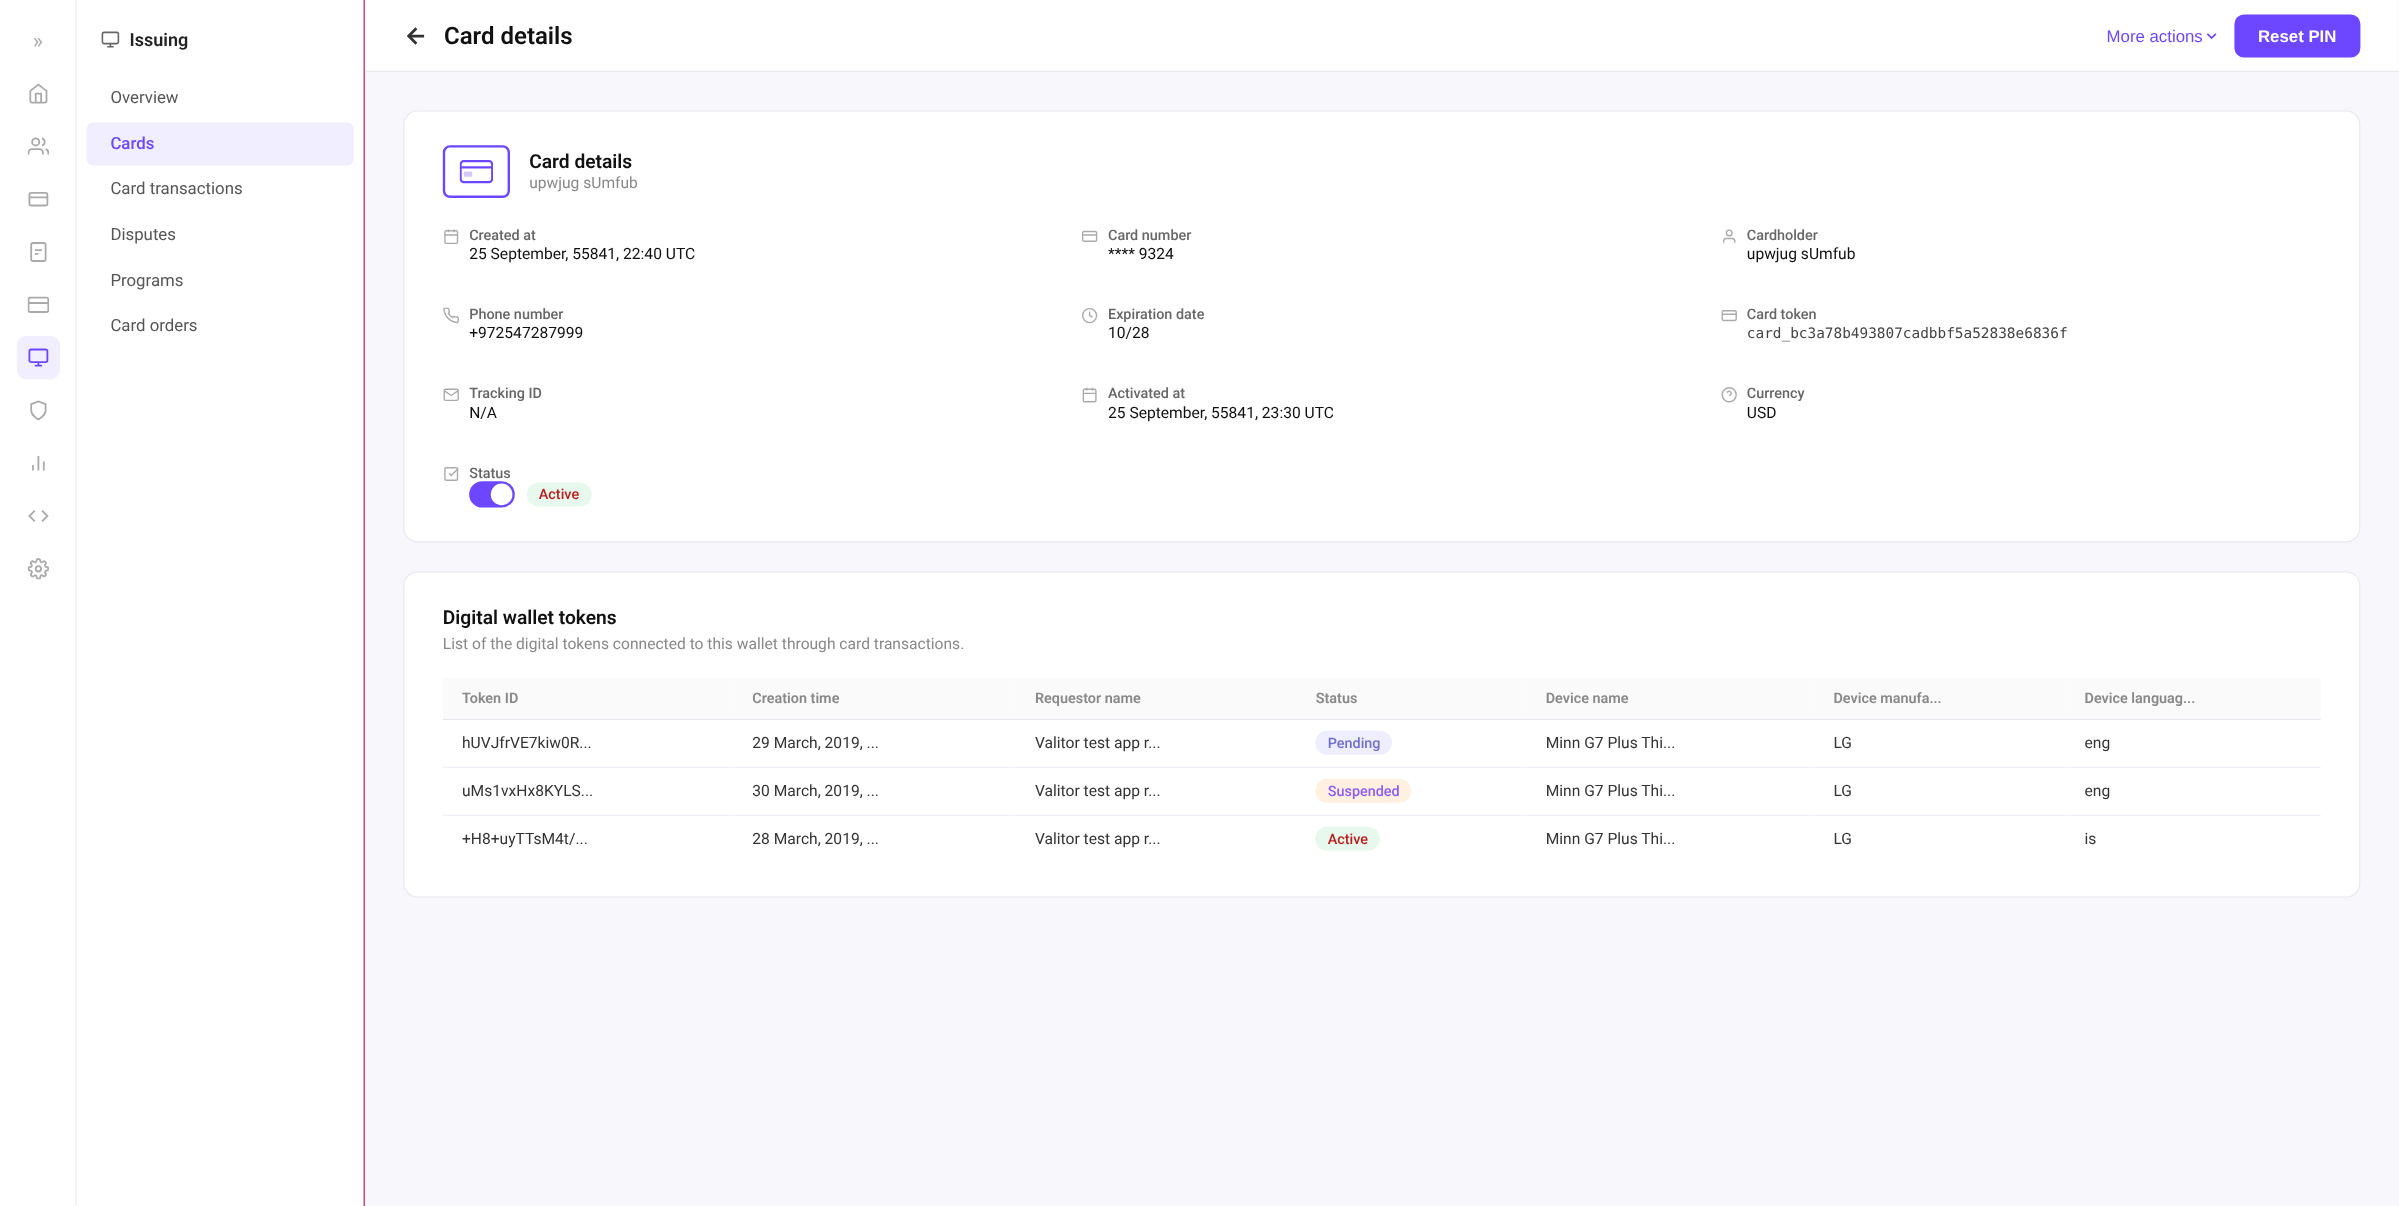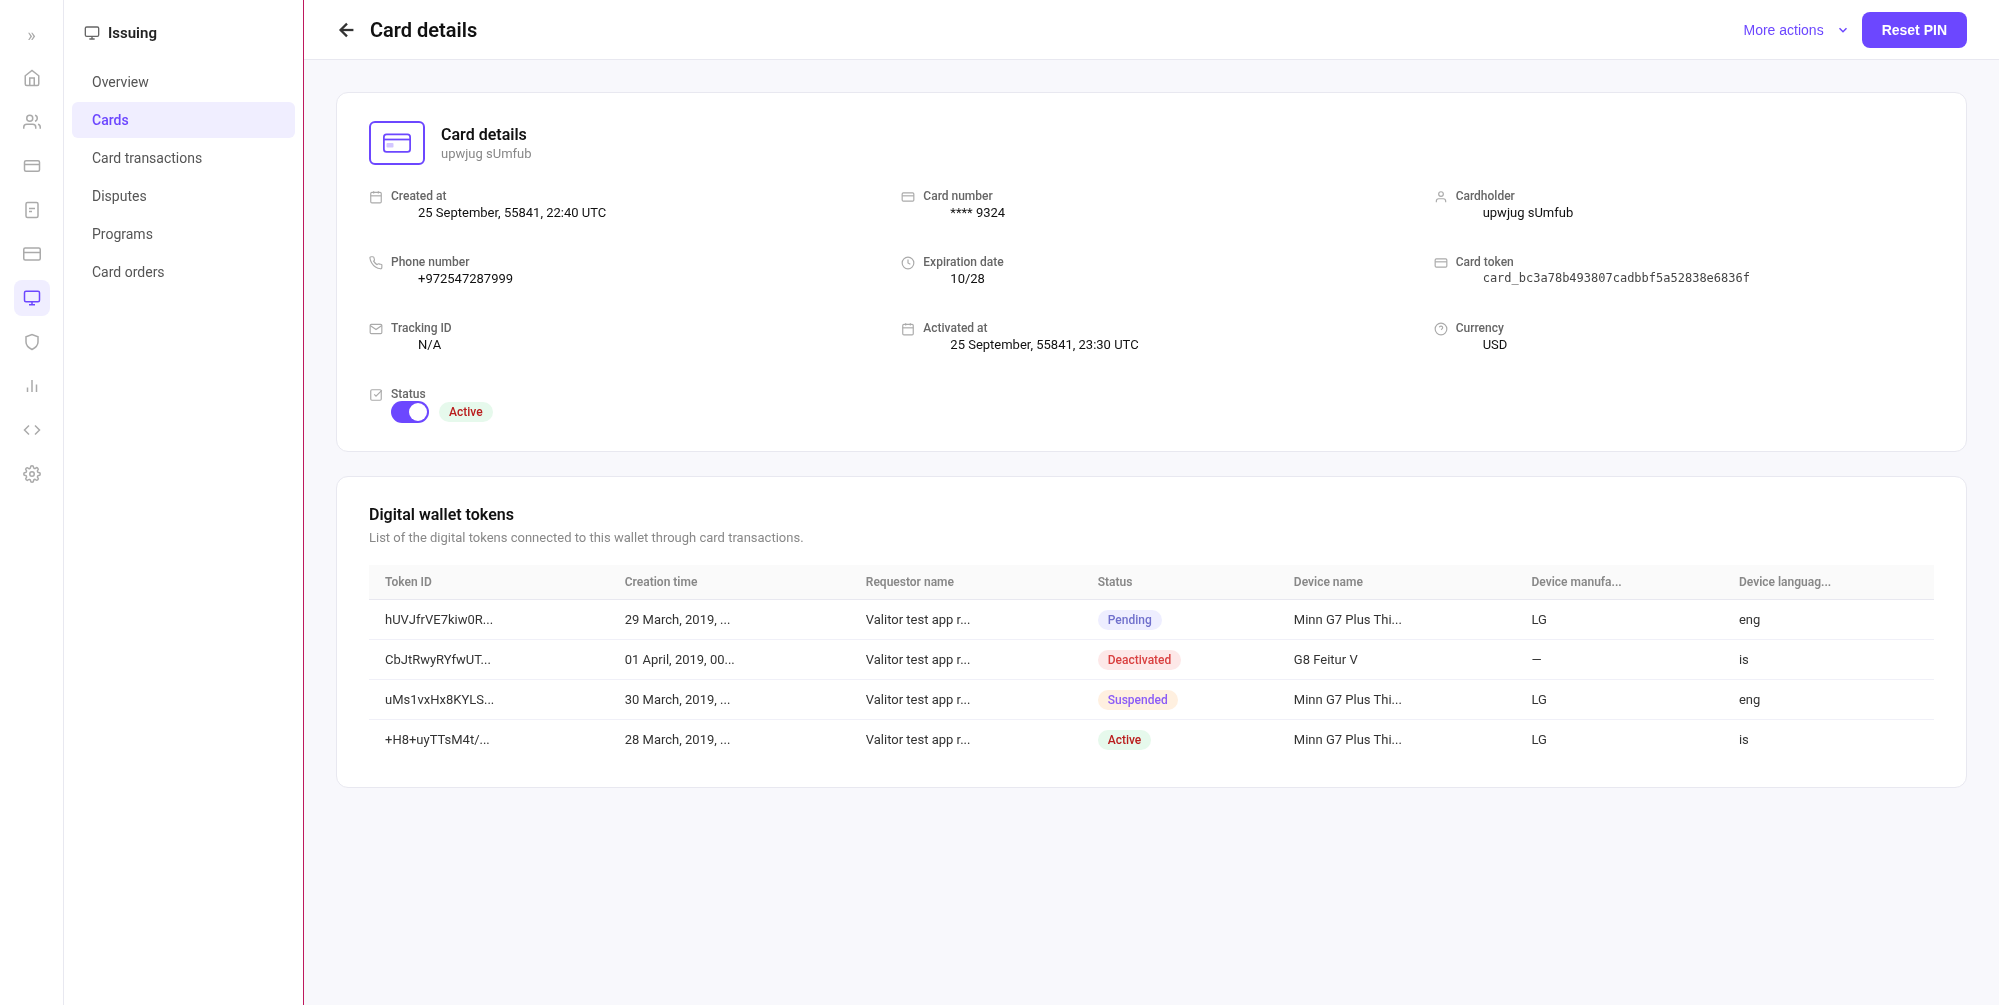--- a/index.html
+++ b/index.html
@@ -100,21 +100,21 @@
       gap: 12px;
     }
     .btn-more-actions {
       background: transparent;
       border: none;
       color: #6c47ff;
       font-size: 14px;
       cursor: pointer;
       display: flex;
       align-items: center;
-      gap: 12px;
+      gap: 0;
       font-weight: 500;
     }
     .btn-reset-pin {
       background: #6c47ff;
       color: #fff;
       border: none;
       border-radius: 8px;
       padding: 10px 20px;
       font-size: 14px;
       font-weight: 600;
@@ -157,21 +157,21 @@
 
     .details-grid {
       display: grid;
       grid-template-columns: 1fr 1fr 1fr;
       gap: 35px 32px;
     }
     .detail-item { display: flex; flex-direction: column; gap: 4px; }
     .detail-item-inner { display: flex; align-items: flex-start; gap: 8px; }
     .detail-icon { color: #aaa; font-size: 14px; margin-top: 1px; flex-shrink: 0; }
     .detail-label { font-size: 12px; color: #666; font-weight: 500; }
-    .detail-value { font-size: 13px; color: #111; margin-top: 2px; margin-left: 27px; }
+    .detail-value { font-size: 13px; color: #111; margin-top: 2px; }
     .detail-value.mono { font-family: monospace; font-size: 12px; color: #444; }
 
     .status-row {
       display: flex;
       align-items: center;
       gap: 10px;
     }
     .toggle {
       width: 38px;
       height: 22px;
@@ -551,29 +551,20 @@
           <tr>
       <td>hUVJfrVE7kiw0R...</td>
       <td>29 March, 2019, ...</td>
       <td>Valitor test app r...</td>
       <td><span class="badge badge-pending">Pending</span></td>
       <td>Minn G7 Plus Thi...</td>
       <td>LG</td>
       <td>eng</td>
     </tr>
               <tr>
-      <td>CbJtRwyRYfwUT...</td>
-      <td>01 April, 2019, 00...</td>
-      <td>Valitor test app r...</td>
-      <td><span class="badge badge-deactivated">Deactivated</span></td>
-      <td>G8 Feitur V</td>
-      <td>—</td>
-      <td>is</td>
-    </tr>
-              <tr>
       <td>uMs1vxHx8KYLS...</td>
       <td>30 March, 2019, ...</td>
       <td>Valitor test app r...</td>
       <td><span class="badge badge-suspended">Suspended</span></td>
       <td>Minn G7 Plus Thi...</td>
       <td>LG</td>
       <td>eng</td>
     </tr>
               <tr>
       <td>+H8+uyTTsM4t/...</td>

